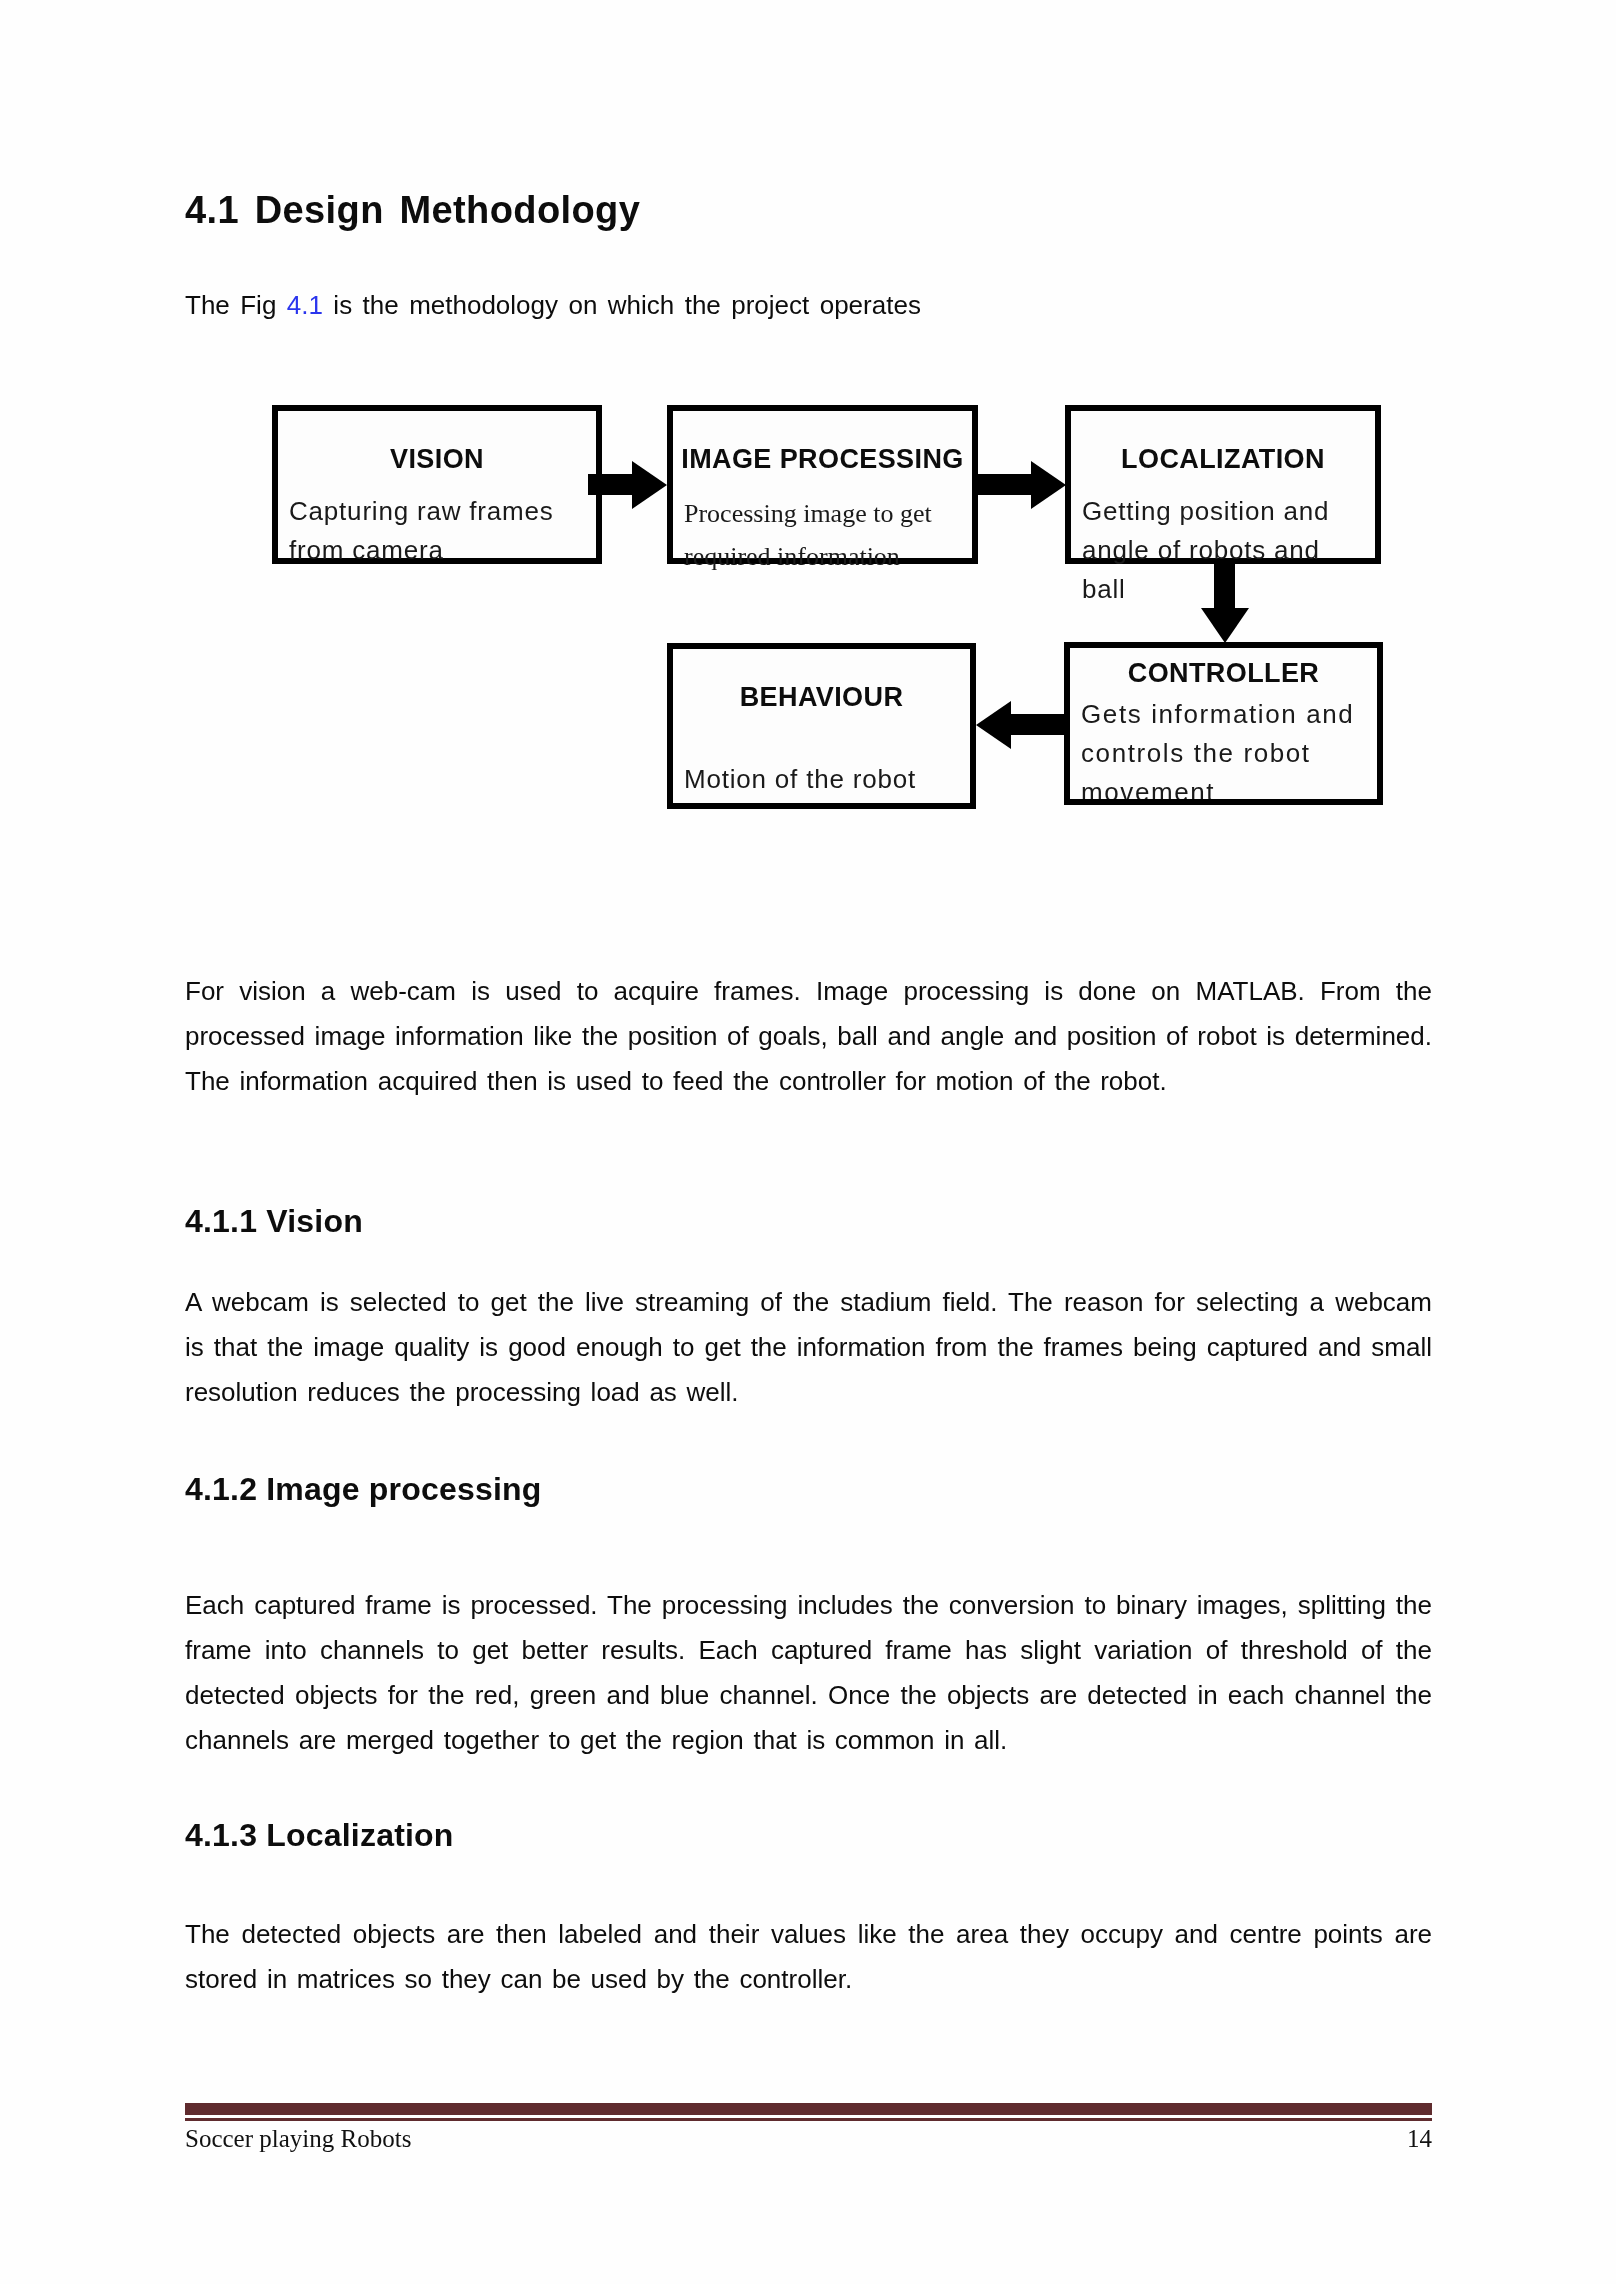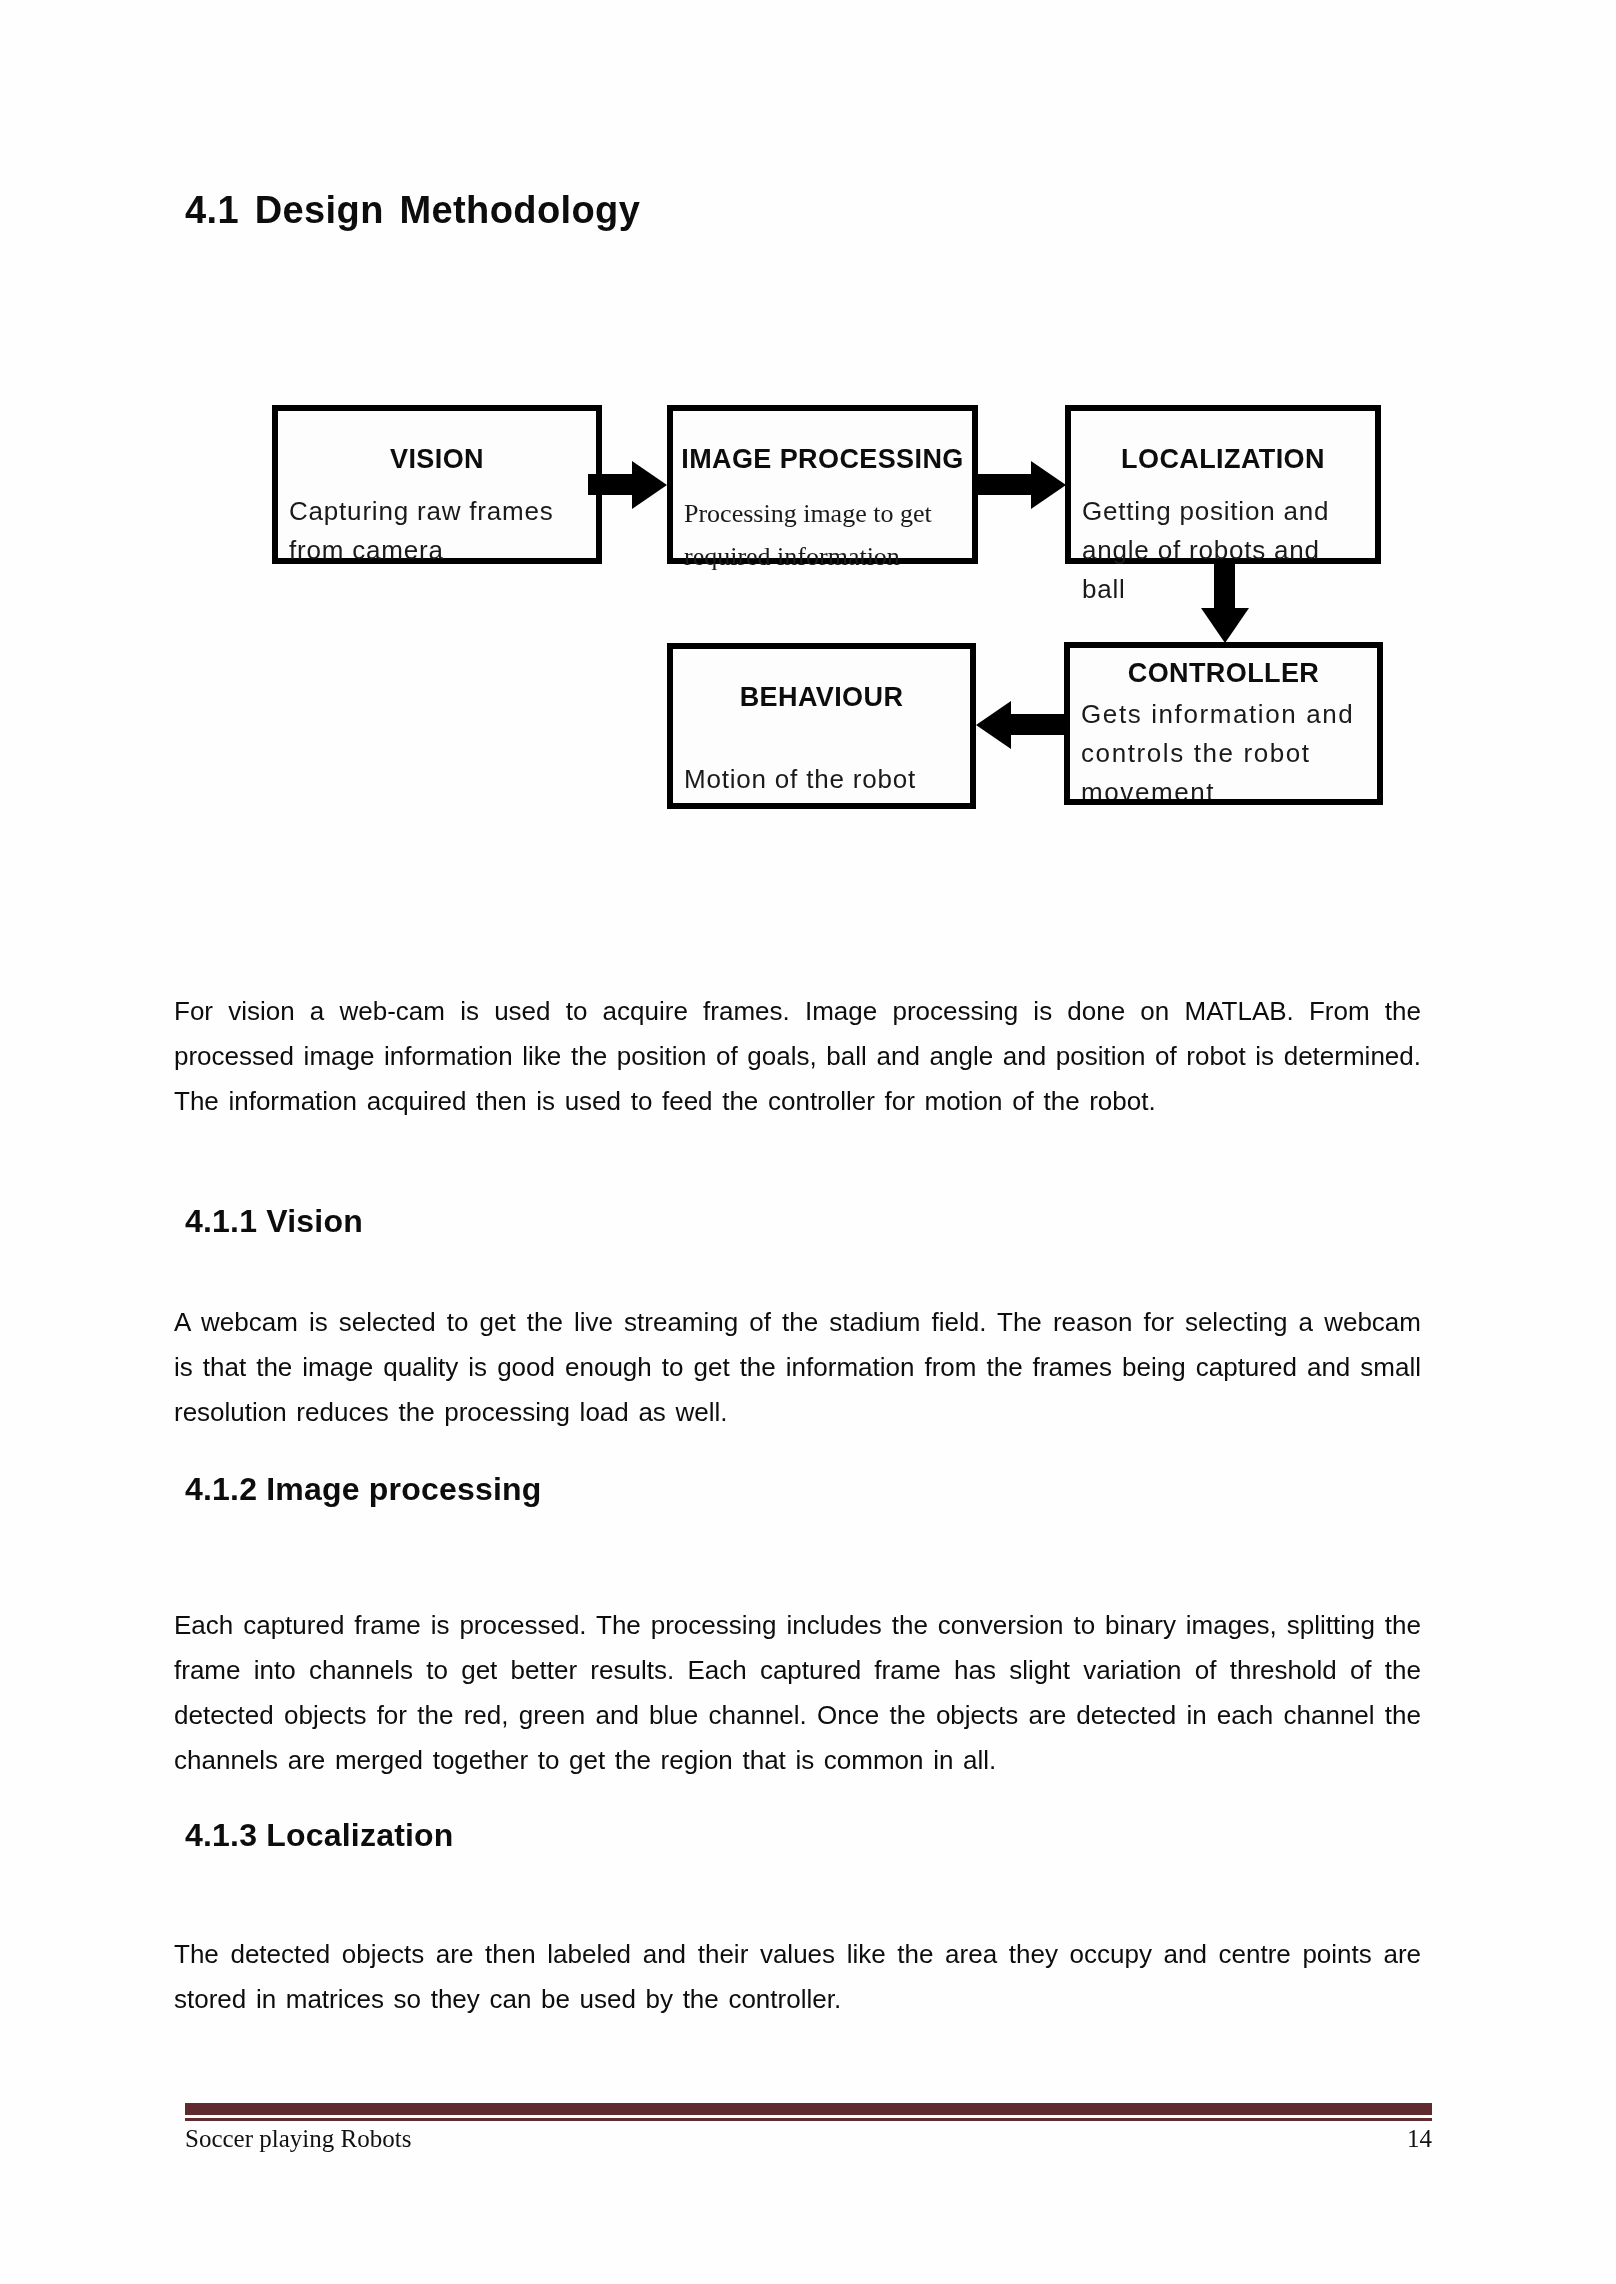--- a/index.html
+++ b/index.html
@@ -60,23 +60,23 @@
   .arrow-down .tail { position:absolute; left:13.4px; top:0; width:20.5px; height:44px; background:#000; }
   .arrow-down .head { position:absolute; left:0; top:44px; width:0; height:0;
     border-left:24px solid transparent; border-right:24px solid transparent;
     border-top:35px solid #000; }
 
   .caption {
     position:absolute; left:0; top:856px; width:1616px;
     text-align:center; font-weight:bold; font-size:28px;
   }
   .para {
-    position:absolute; left:174px; width:1247px;
+    position:absolute; left:185px; width:1247px;
     font-size:26px; line-height:45px;
-    text-align:justify; word-spacing:2.4px;margin-top:20px;
+    text-align:justify; word-spacing:2.4px;
   }
   .para-overview { top:969px; }
   .h2 {
     position:absolute; left:185px;
     font-size:32px; font-weight:bold; letter-spacing:0.2px;
   }
   .h2-vision { top:1185px;margin-top:18px; }
   .para-vision { top:1280px; }
   .h2-improc { top:1471px;text-align:right; }
   .para-improc { top:1583px; }
@@ -94,20 +94,21 @@
     display:flex; justify-content:space-between;
   }
 </style>
 </head>
 <body>
 
 <div class="page">
 
   <div class="h1">4.1 Design Methodology</div>
 
+  <div class="intro"><span>The Fig </span><span class="ref-link">4.1</span><span> is the methodology on which the project operates</span></div>
 
   <div class="diagram">
 
     <div class="fbox fbox-vision">
       <div class="box-title">VISION</div>
       <div class="box-body">Capturing raw frames from camera</div>
     </div>
 
     <div class="arrow-right" style="left:588px; top:56px; width:79px;">
       <div class="tail" style="width:44px;"></div>

